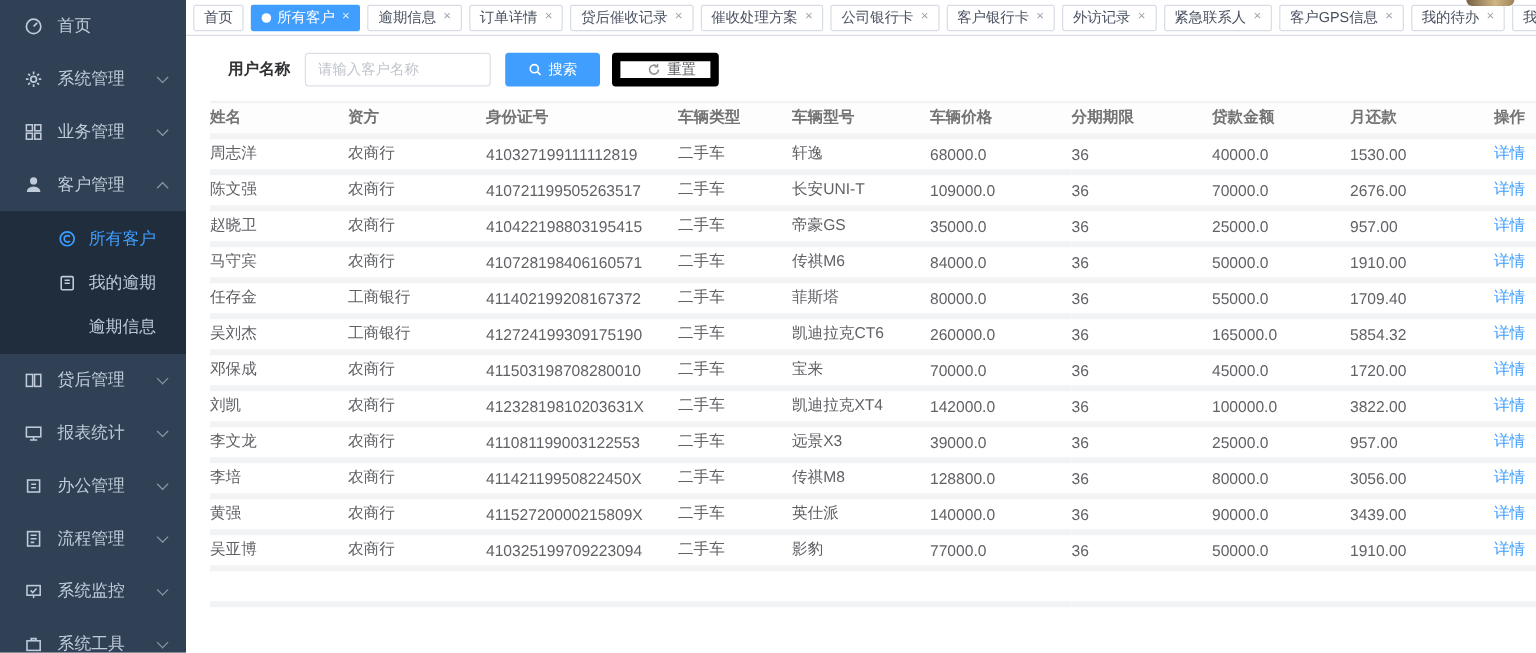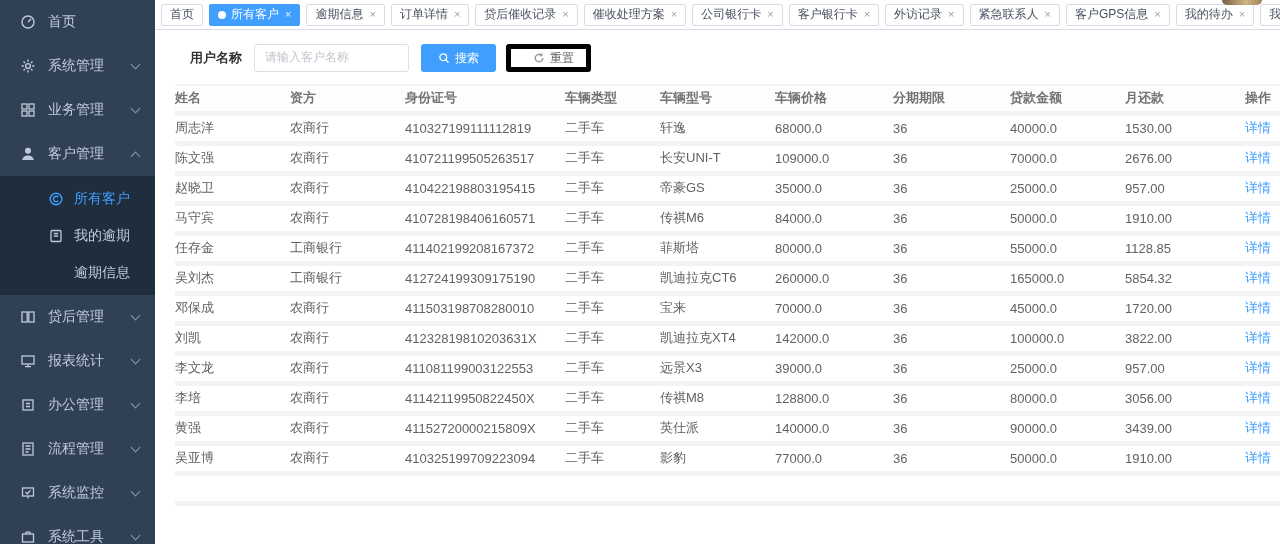--- a/index.html
+++ b/index.html
@@ -69,27 +69,27 @@
     background: linear-gradient(90deg, #5d4424, #c9a96f 60%, #8a6d3b);
     border-radius: 0 0 5px 5px; opacity: .85;
   }
 
   
   .search-row { padding: 14px 0 12px 20px; display: flex; align-items: center; }
   .search-label { font-weight: bold; color: #303133; font-size: 13px; margin-right: 12px; margin-left: 15px; }
   .search-input {
     width: 155px; height: 28px; border: 1px solid #dcdfe6; border-radius: 3px;
     padding: 0 10px; font-size: 12px; color: #606266; outline: none;
-    font-family: Liberation Mono, monospace;
+    font-family: Liberation Sans, sans-serif;
   }
   .search-input::placeholder { color: #c0c4cc; }
   .btn {
     height: 28px; display: inline-flex; align-items: center; gap: 5px;
     padding: 0 12px; font-size: 12px; border-radius: 3px; cursor: pointer;
-    border: 5px solid #000000; background: #fff; color: #606266;
+    border: 7px solid #000000; background: #fff; color: #606266;
     font-family: "Liberation Sans", "DejaVu Sans", sans-serif;
   }
   .btn svg { width: 12px; height: 12px; display: block; }
   .btn-primary { background: #409eff; border-color: #409eff; color: #fff; margin-left: 12px; }
   .btn-plain { margin-left: 10px; padding-left: 22px; }
 
   
   .data-table { margin-left: 20px; width: 1105px; border-collapse: collapse; table-layout: fixed; }
   .data-table th {
     height: 28px; text-align: left; font-size: 13px; color: #737373; font-weight: bold;
@@ -399,21 +399,21 @@
         </tr>
         <tr>
           <td>任存金</td>
           <td>工商银行</td>
           <td>411402199208167372</td>
           <td>二手车</td>
           <td>菲斯塔</td>
           <td>80000.0</td>
           <td>36</td>
           <td>55000.0</td>
-          <td>1128.85</td>
+          <td>1709.40</td>
           <td><a class="detail-link">详情</a></td>
         </tr>
         <tr>
           <td>吴刘杰</td>
           <td>工商银行</td>
           <td>412724199309175190</td>
           <td>二手车</td>
           <td>凯迪拉克CT6</td>
           <td>260000.0</td>
           <td>36</td>

